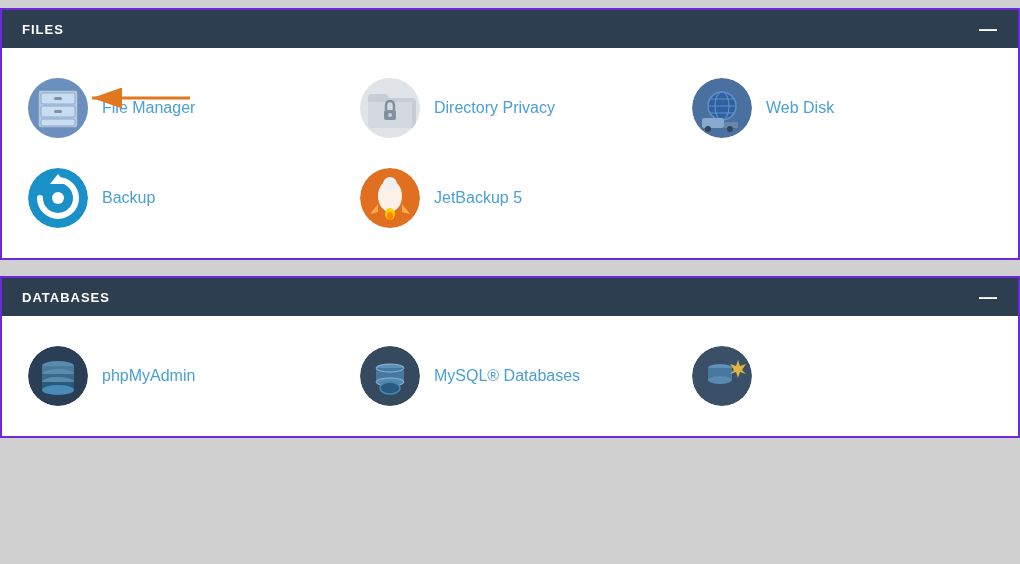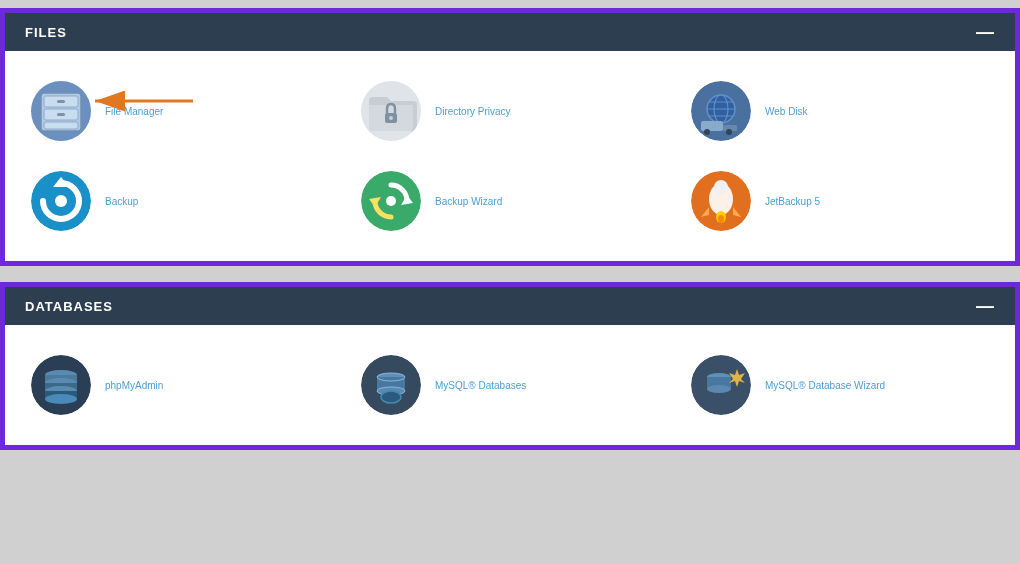--- a/index.html
+++ b/index.html
@@ -5,21 +5,21 @@
     * { box-sizing: border-box; margin: 0; padding: 0; }
     body {
       background: #d0d0d0;
       font-family: Arial, sans-serif;
       font-size: 14px;
     }
 
     .panel {
       background: #fff;
       margin: 0 0 8px 0;
-      border: 5px solid #6d28d9;
+      border: 2px solid #6d28d9;
     }
 
     .panel-header {
       background: #2d3e50;
       color: #fff;
       padding: 10px 20px;
       display: flex;
       align-items: center;
       justify-content: space-between;
       font-size: 13px;
@@ -58,21 +58,21 @@
       border-radius: 50%;
       overflow: hidden;
       display: flex;
       align-items: center;
       justify-content: center;
       position: relative;
     }
 
     .menu-item .label {
       color: #4a9fd4;
-      font-size: 10px;
+      font-size: 16px;
       font-weight: normal;
     }
 
     .item-with-arrow {
       position: relative;
     }
 
     .section-gap {
       height: 8px;
       background: #d0d0d0;
@@ -165,36 +165,20 @@
             <path d="M30 12 A18 18 0 1 1 12 30" fill="none" stroke="#fff" stroke-width="6" stroke-linecap="round"></path>
 
             <polygon points="30,6 22,16 38,16" fill="#fff"></polygon>
 
             <circle cx="30" cy="30" r="6" fill="#fff"></circle>
           </svg>
         </div>
         <span class="label">Backup</span>
       </div>
 
-      <div class="menu-item">
-        <div class="icon-wrap">
-          <svg viewBox="0 0 60 60" width="60" height="60">
-            <circle cx="30" cy="30" r="30" fill="#3aaa6a"></circle>
-
-            <path d="M30 14 A16 16 0 0 1 46 30" fill="none" stroke="#fff" stroke-width="5" stroke-linecap="round"></path>
-            <path d="M30 46 A16 16 0 0 1 14 30" fill="none" stroke="#ffe060" stroke-width="5" stroke-linecap="round"></path>
-
-            <polygon points="46,24 52,32 40,34" fill="#fff"></polygon>
-            <polygon points="14,36 8,28 20,26" fill="#ffe060"></polygon>
-
-            <circle cx="30" cy="30" r="5" fill="#fff"></circle>
-          </svg>
-        </div>
-        <span class="label">Backup Wizard</span>
-      </div>
 
 
       <div class="menu-item">
         <div class="icon-wrap">
           <svg viewBox="0 0 60 60" width="60" height="60">
             <circle cx="30" cy="30" r="30" fill="#e07020"></circle>
 
             <ellipse cx="30" cy="28" rx="12" ry="16" fill="#fff" opacity="0.9"></ellipse>
             <circle cx="30" cy="16" r="7" fill="#f0f0f0"></circle>
 
@@ -261,19 +245,18 @@
           <svg viewBox="0 0 60 60" width="60" height="60">
             <circle cx="30" cy="30" r="30" fill="#3a5068"></circle>
 
             <ellipse cx="28" cy="22" rx="12" ry="4" fill="#6090b8"></ellipse>
             <rect x="16" y="22" width="24" height="12" fill="#4878a0"></rect>
             <ellipse cx="28" cy="34" rx="12" ry="4" fill="#5a88b0"></ellipse>
 
             <polygon points="46,14 48,20 54,18 50,24 54,28 48,26 46,32 44,26 38,28 42,24 38,18 44,20" fill="#f0c040" opacity="0.9"></polygon>
           </svg>
         </div>
-        <span class="label">MySQL® Database Wizard</span>
       </div>
 
     </div>
   </div>
 
 </div>
 
 </body></html>

